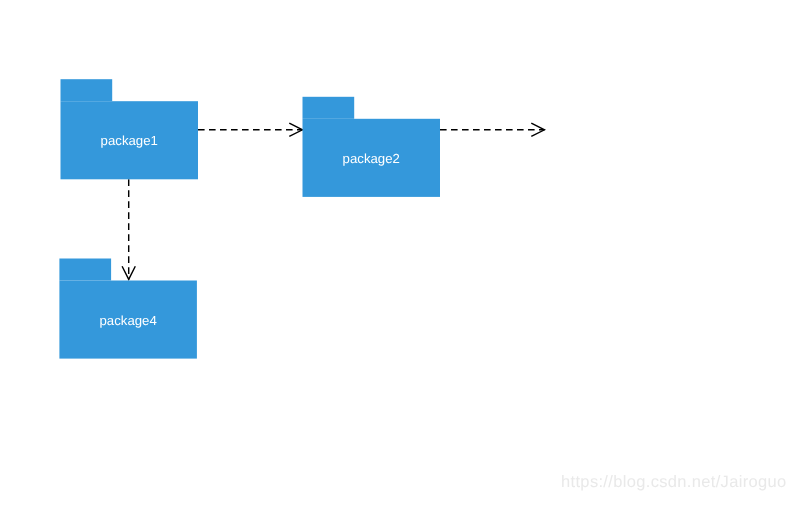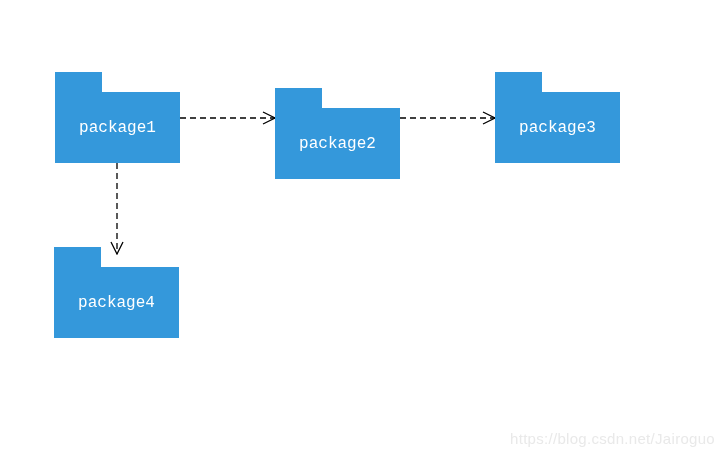--- a/index.html
+++ b/index.html
@@ -33,22 +33,22 @@
     width:47px;height:20px;
     background:var(--node-fill);
   }
   .pkg-body{
     position:absolute;left:0;top:20px;
     width:125px;height:71px;
     background:var(--node-fill);
     display:flex;align-items:center;justify-content:center;
   }
   .pkg-label{
-    font-family:Liberation Mono, monospace;
-    font-size:16px;
+    font-family:Liberation Sans, sans-serif;
+    font-size:12px;
     color:var(--node-label);
     white-space:nowrap;
   }
   .watermark{
     position:absolute;
     right:11px;bottom:12px;
     font-size:15px;
     color:var(--watermark-color);
     letter-spacing:0.3px;
     white-space:nowrap;
@@ -77,28 +77,22 @@
     </div>
   </div>
 
   <div class="package" style="left:275px;top:88px;">
     <div class="pkg-tab"></div>
     <div class="pkg-body">
       <span class="pkg-label">package2</span>
     </div>
   </div>
 
-  <div class="package" style="left:495px;top:72px;">
-    <div class="pkg-tab"></div>
-    <div class="pkg-body">
-      <span class="pkg-label">package3</span>
-    </div>
-  </div>
 
-  <div class="package" style="left:54px;top:247px;">
+  <div class="package" style="left:54px;top:235px;">
     <div class="pkg-tab"></div>
     <div class="pkg-body">
       <span class="pkg-label">package4</span>
     </div>
   </div>
 
   <div class="watermark">https://blog.csdn.net/Jairoguo</div>
 
 </div>
 

